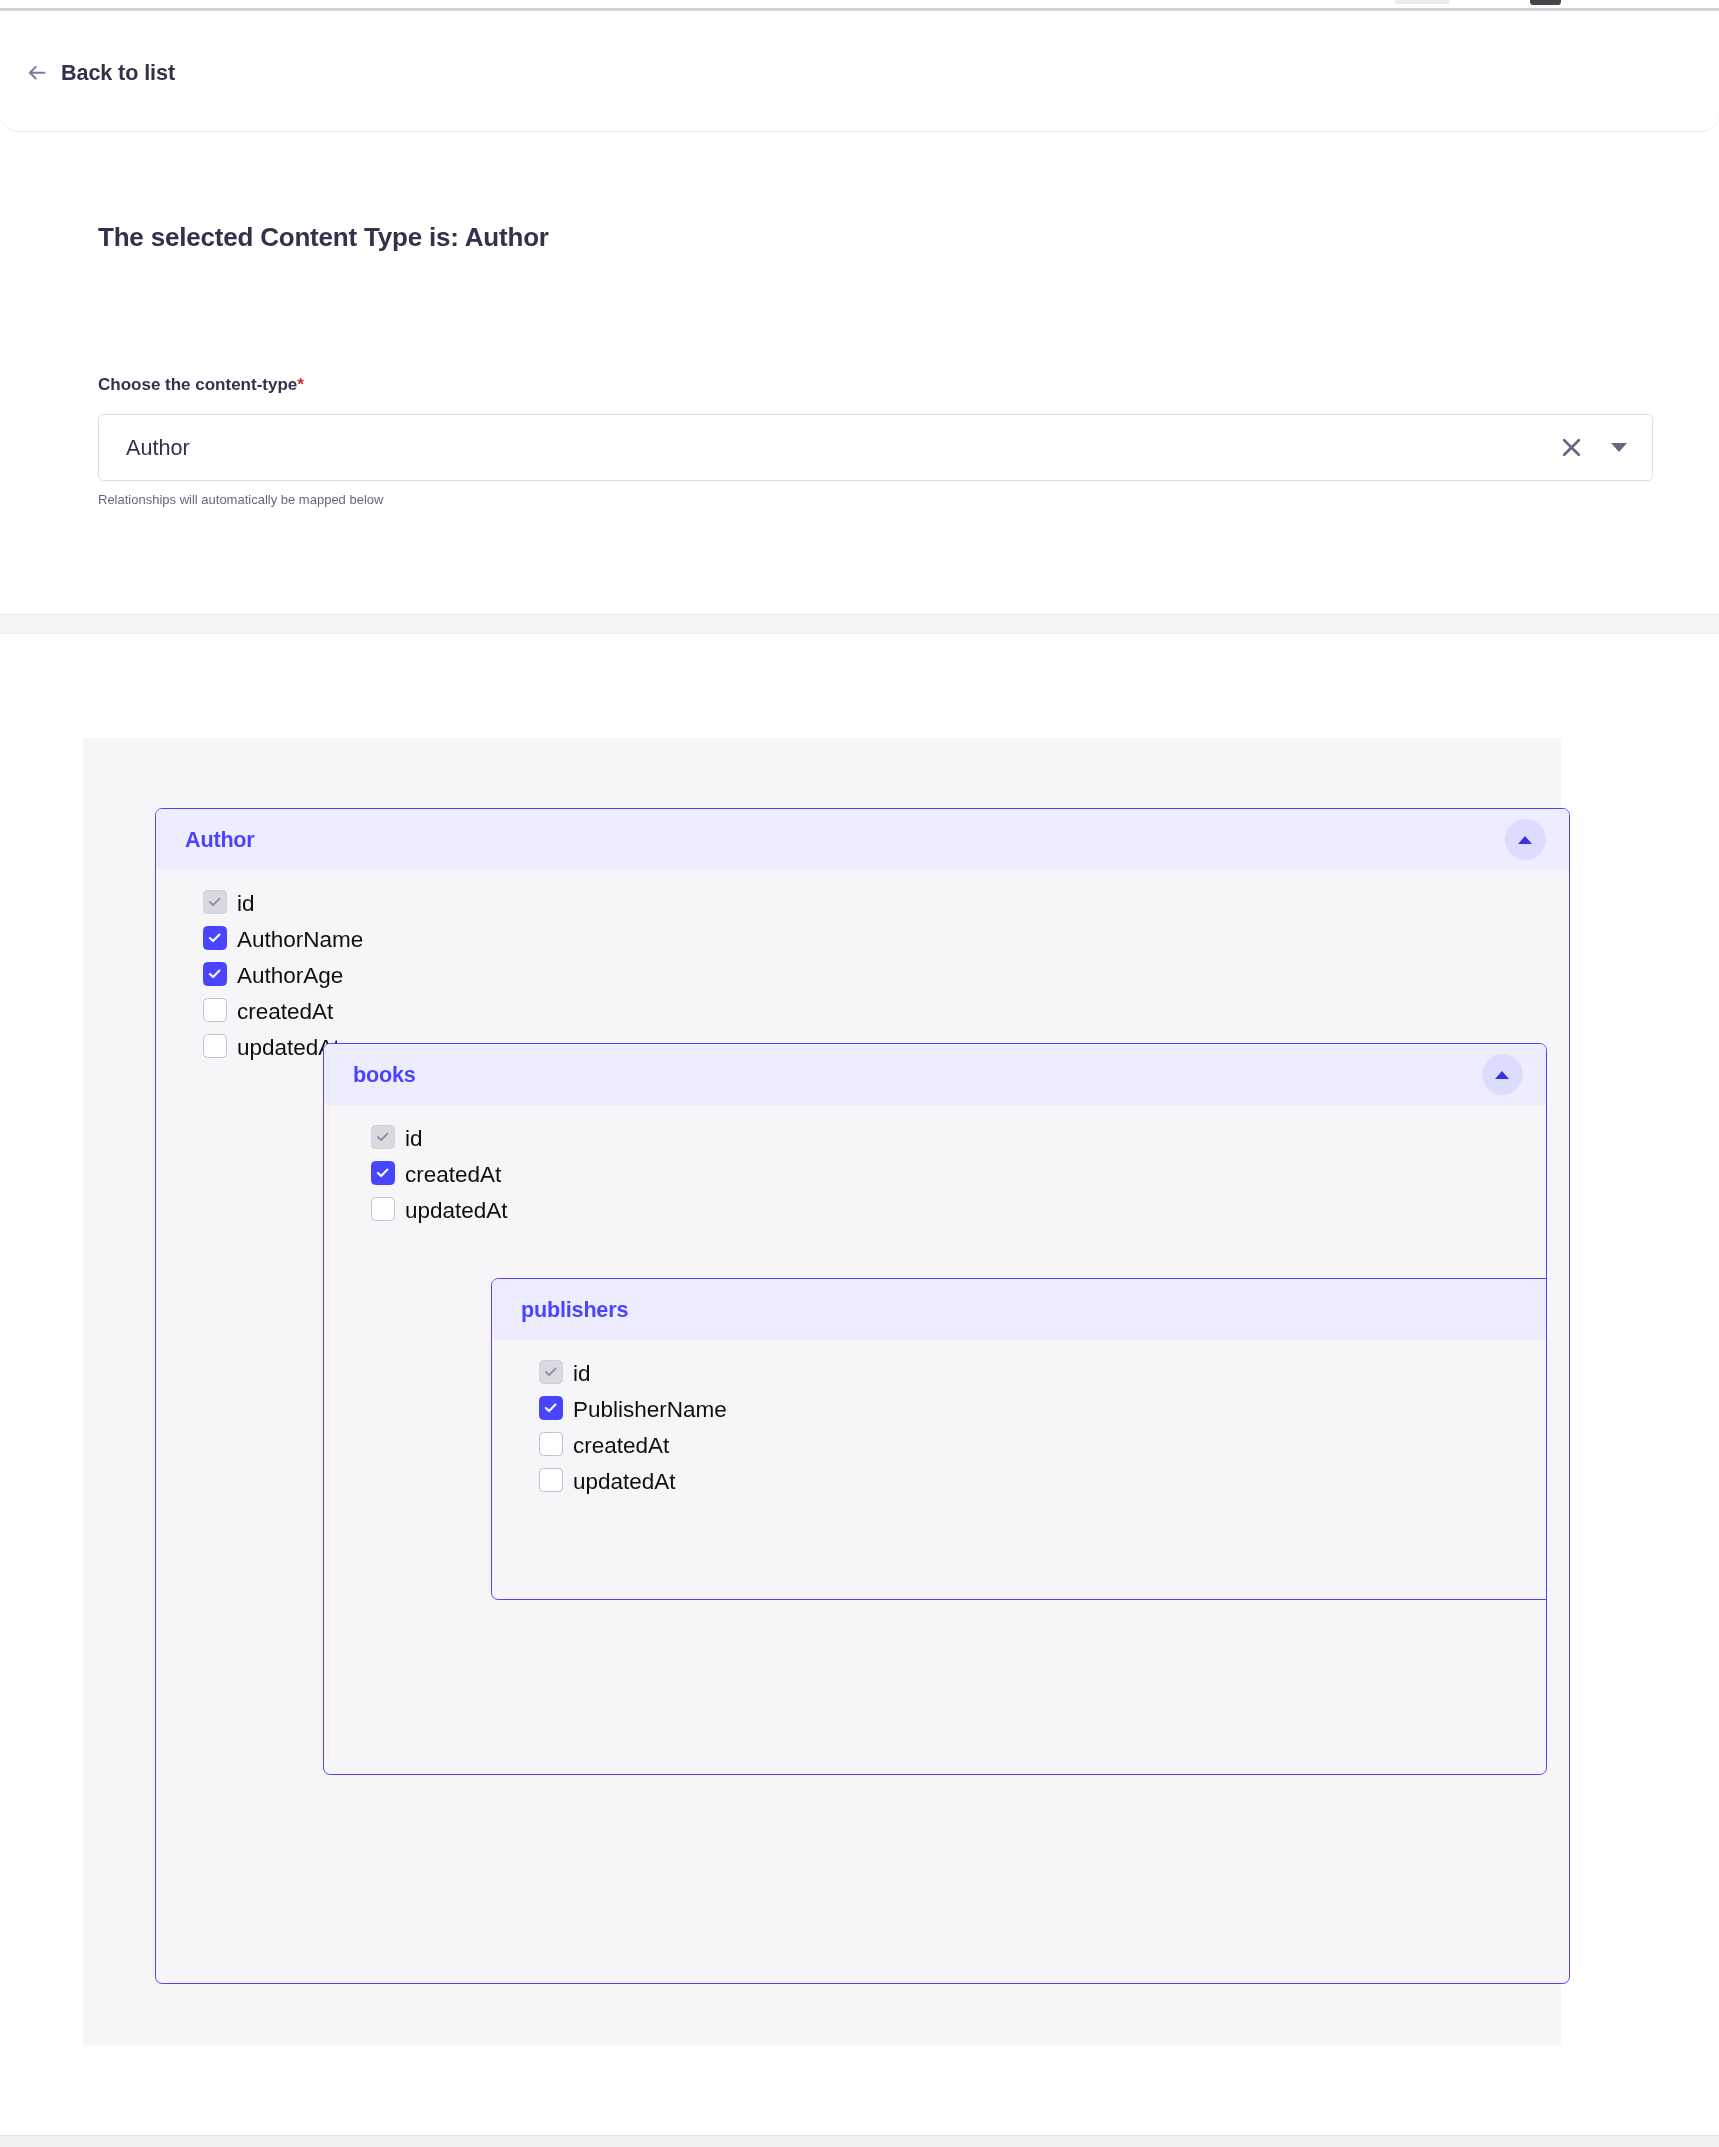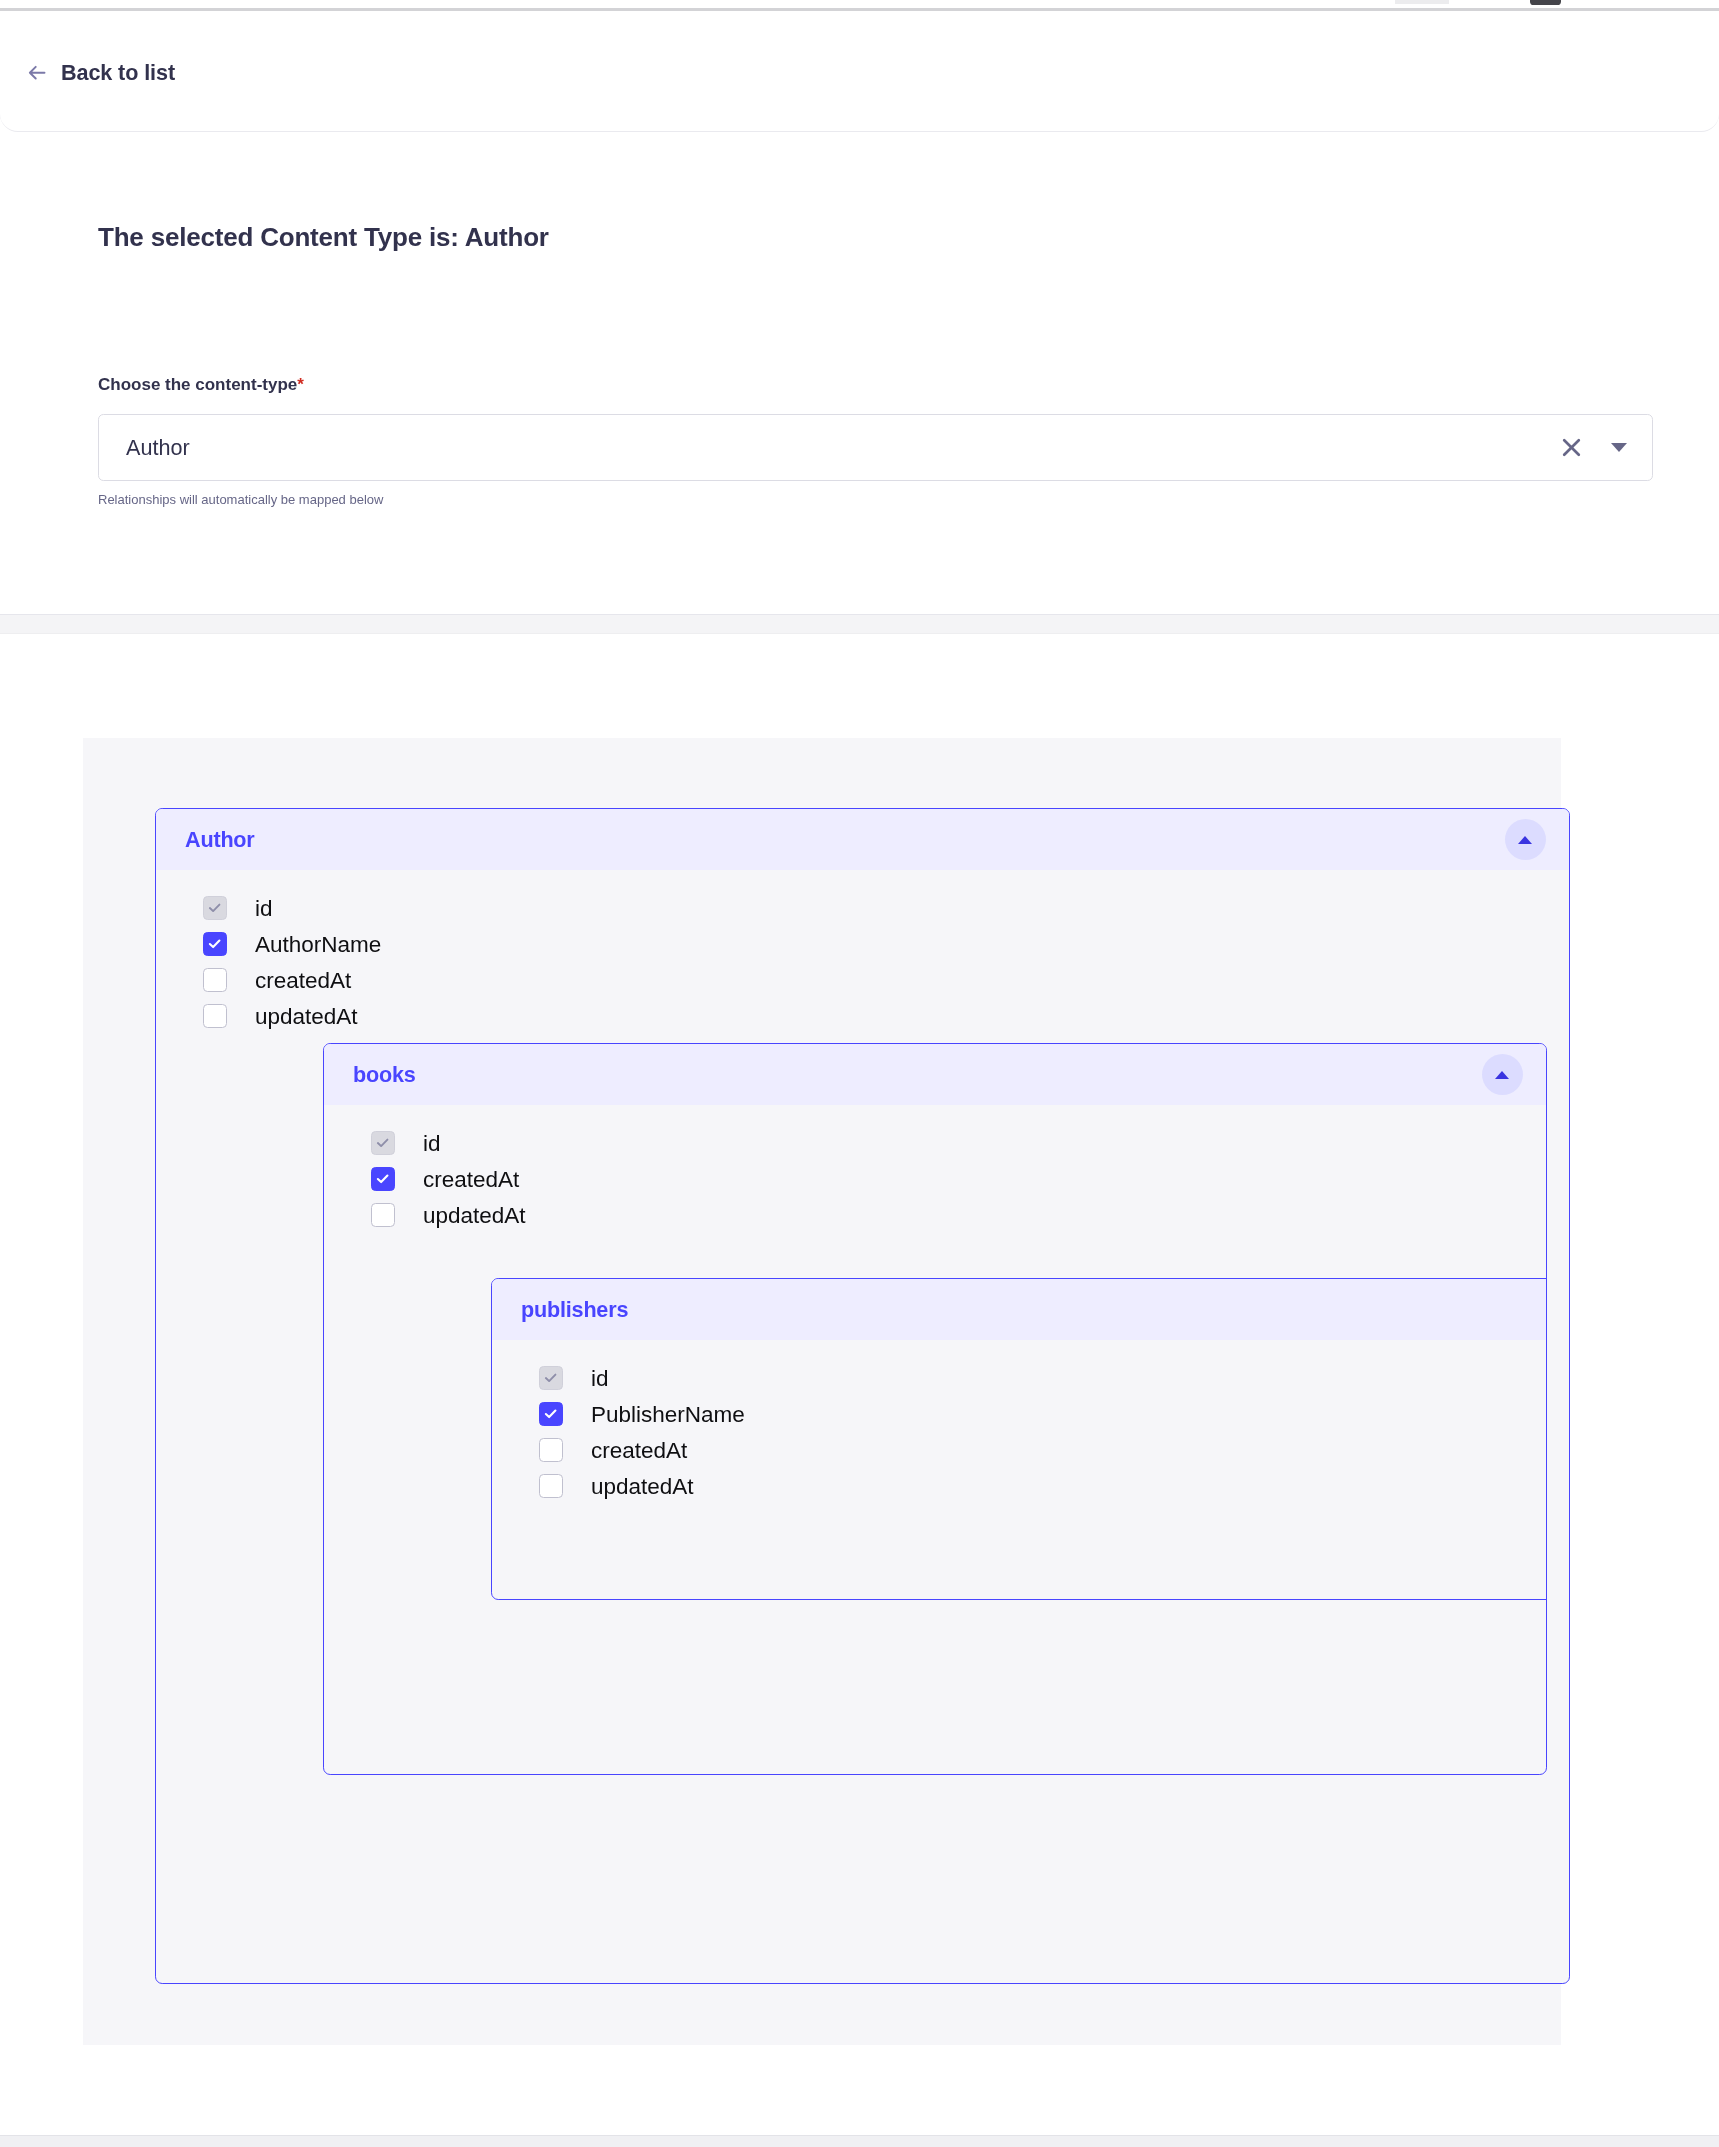--- a/index.html
+++ b/index.html
@@ -207,22 +207,22 @@
     border-left: 7.2px solid transparent;
     border-right: 7.2px solid transparent;
     border-bottom: 8px solid #3a34e0;
   }
 
   .field-list {
     padding: 20px 0 0 0;
   }
   .field-row {
     display: flex;
-    align-items: center;
-    gap: 28px;
+    align-items: flex-start;
+    gap: 10px;
     height: 36px;
     cursor: pointer;
   }
   .cb {
     width: 24px; height: 24px;
     border-radius: 4.5px;
     flex: none;
     display: flex;
     align-items: center;
     justify-content: center;
@@ -329,20 +329,28 @@
 
       <div class="field-row">
         <span class="cb checked">
           <svg class="cb-tick" width="15.3" height="15.3" viewBox="0 0 16 16">
             <path d="M3 8.4 L6.4 11.6 L13 4.8" fill="none" stroke="#ffffff" stroke-width="2.2" stroke-linecap="round" stroke-linejoin="round"></path>
           </svg>
         </span>
         <span class="field-name">AuthorName</span>
       </div>
 
+      <div class="field-row">
+        <span class="cb checked">
+          <svg class="cb-tick" width="15.3" height="15.3" viewBox="0 0 16 16">
+            <path d="M3 8.4 L6.4 11.6 L13 4.8" fill="none" stroke="#ffffff" stroke-width="2.2" stroke-linecap="round" stroke-linejoin="round"></path>
+          </svg>
+        </span>
+        <span class="field-name">AuthorAge</span>
+      </div>
 
       <div class="field-row">
         <span class="cb unchecked"></span>
         <span class="field-name">createdAt</span>
       </div>
 
       <div class="field-row">
         <span class="cb unchecked"></span>
         <span class="field-name">updatedAt</span>
       </div>

